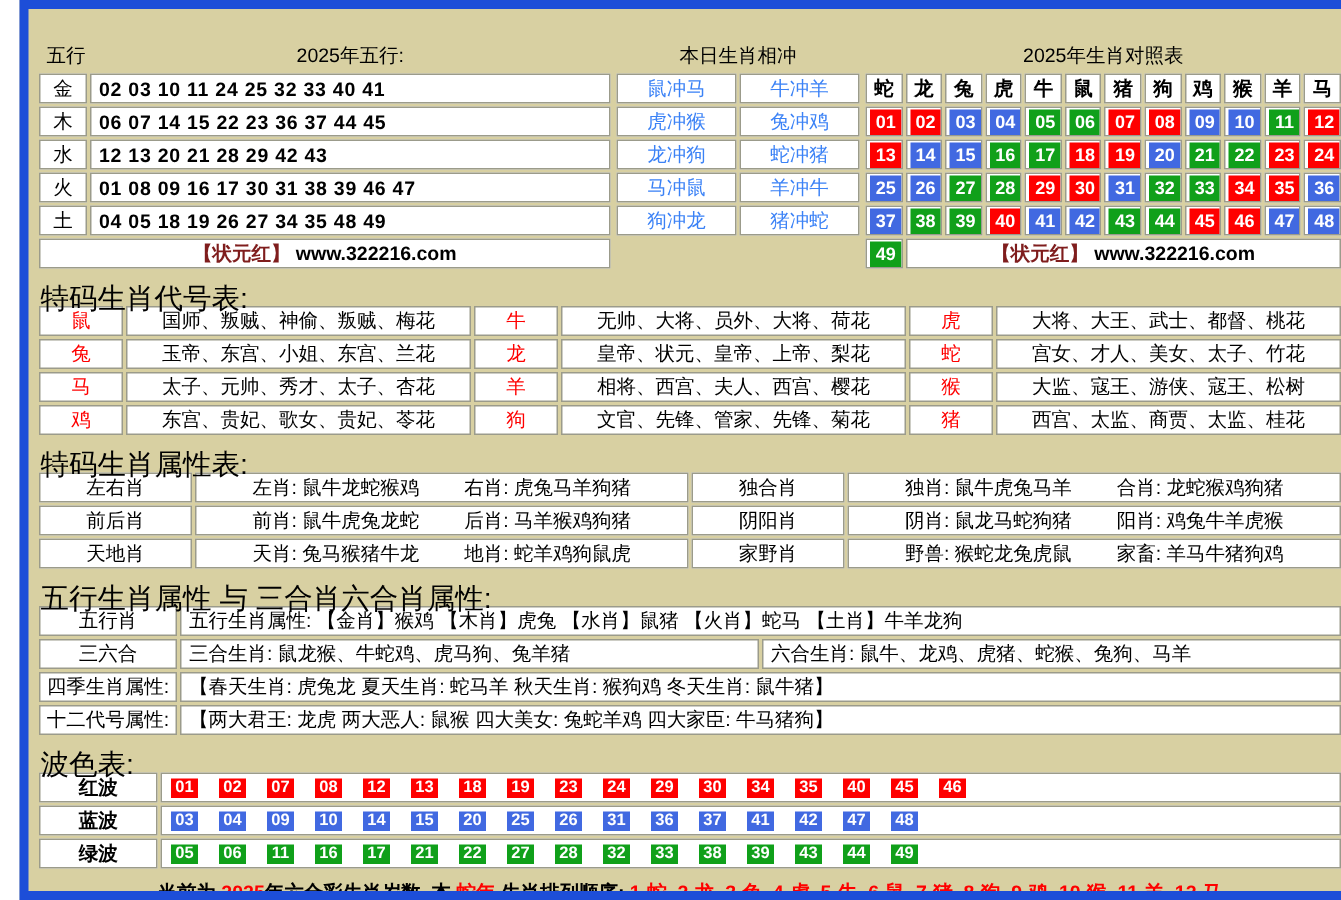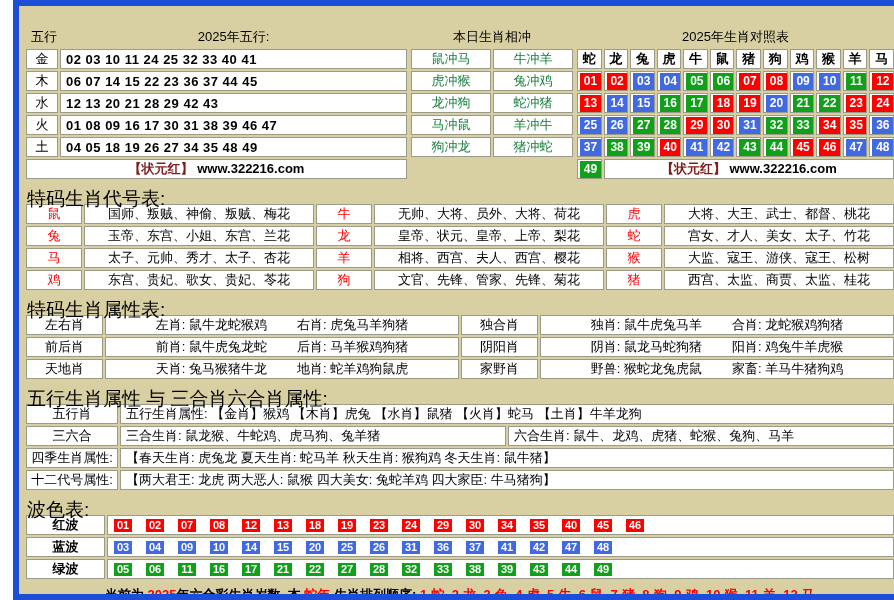--- a/index.html
+++ b/index.html
@@ -27,39 +27,39 @@
     overflow: hidden;
     white-space: nowrap;
   }
   table.tbl td.hdr { background: transparent; border-color: transparent; }
   .top-row { display: flex; align-items: flex-start; }
   .wuxing { width: 385px; }
   .wuxing td.el { width: 32px; }
   .wuxing td.nums { text-align: left; padding-left: 5px; font-weight: bold; letter-spacing: 0.5px; }
   .wuxing td.hdr-left { width: 32px; text-align: left; padding-left: 4px; }
   .chong { width: 166px; }
-  .chong td.pair { color: #15803d; font-family: Liberation Serif, serif; }
+  .chong td.pair { color: #3b82f6; font-family: Liberation Serif, serif; }
   .zodiac { width: 327px; flex: 1; }
   .zodiac td { padding: 0; }
   .zodiac td.zname { font-weight: bold; }
   .brand-cell { font-weight: bold; font-size: 15px; }
   .brand-name { color: #7f1d1d; }
   .brand-site { color: #000000; }
   .ball {
     display: inline-block; min-width: 21px; height: 17px; line-height: 17px;
     color: #fff; font-weight: bold; font-size: 12px; text-align: center;
   }
   .b-r { background: #fe0000; }
   .b-b { background: #4169e1; }
   .b-g { background: #10a01a; }
   .section-title { font-size: 19px; color: #000; margin: 5px 0 0 3px; height: 16px; }
   .code-tbl { width: 100%; }
   .code-tbl td.z { width: 56px; color: #fe0000; }
   .attr-tbl { width: 100%; }
-  .attr-tbl td.albl { width: 77px; }
+  .attr-tbl td.albl { width: 102px; }
   .attr-tbl td.acontent .duo { display: flex; justify-content: center; gap: 30px; }
   .c-red { color: #fe0000; }
   .c-blue { color: #2b4bf0; }
   .c-green { color: #009933; }
   .c-magenta { color: #ff00ff; }
   .wx-tbl { width: 100%; }
   .wx-tbl td.wlbl { width: 92px; }
   .wx-tbl td.wcontent { text-align: left; padding-left: 5px; }
   .wx-tbl td.wcontent-a { width: 390px; }
   .wave-tbl { width: 100%; }

